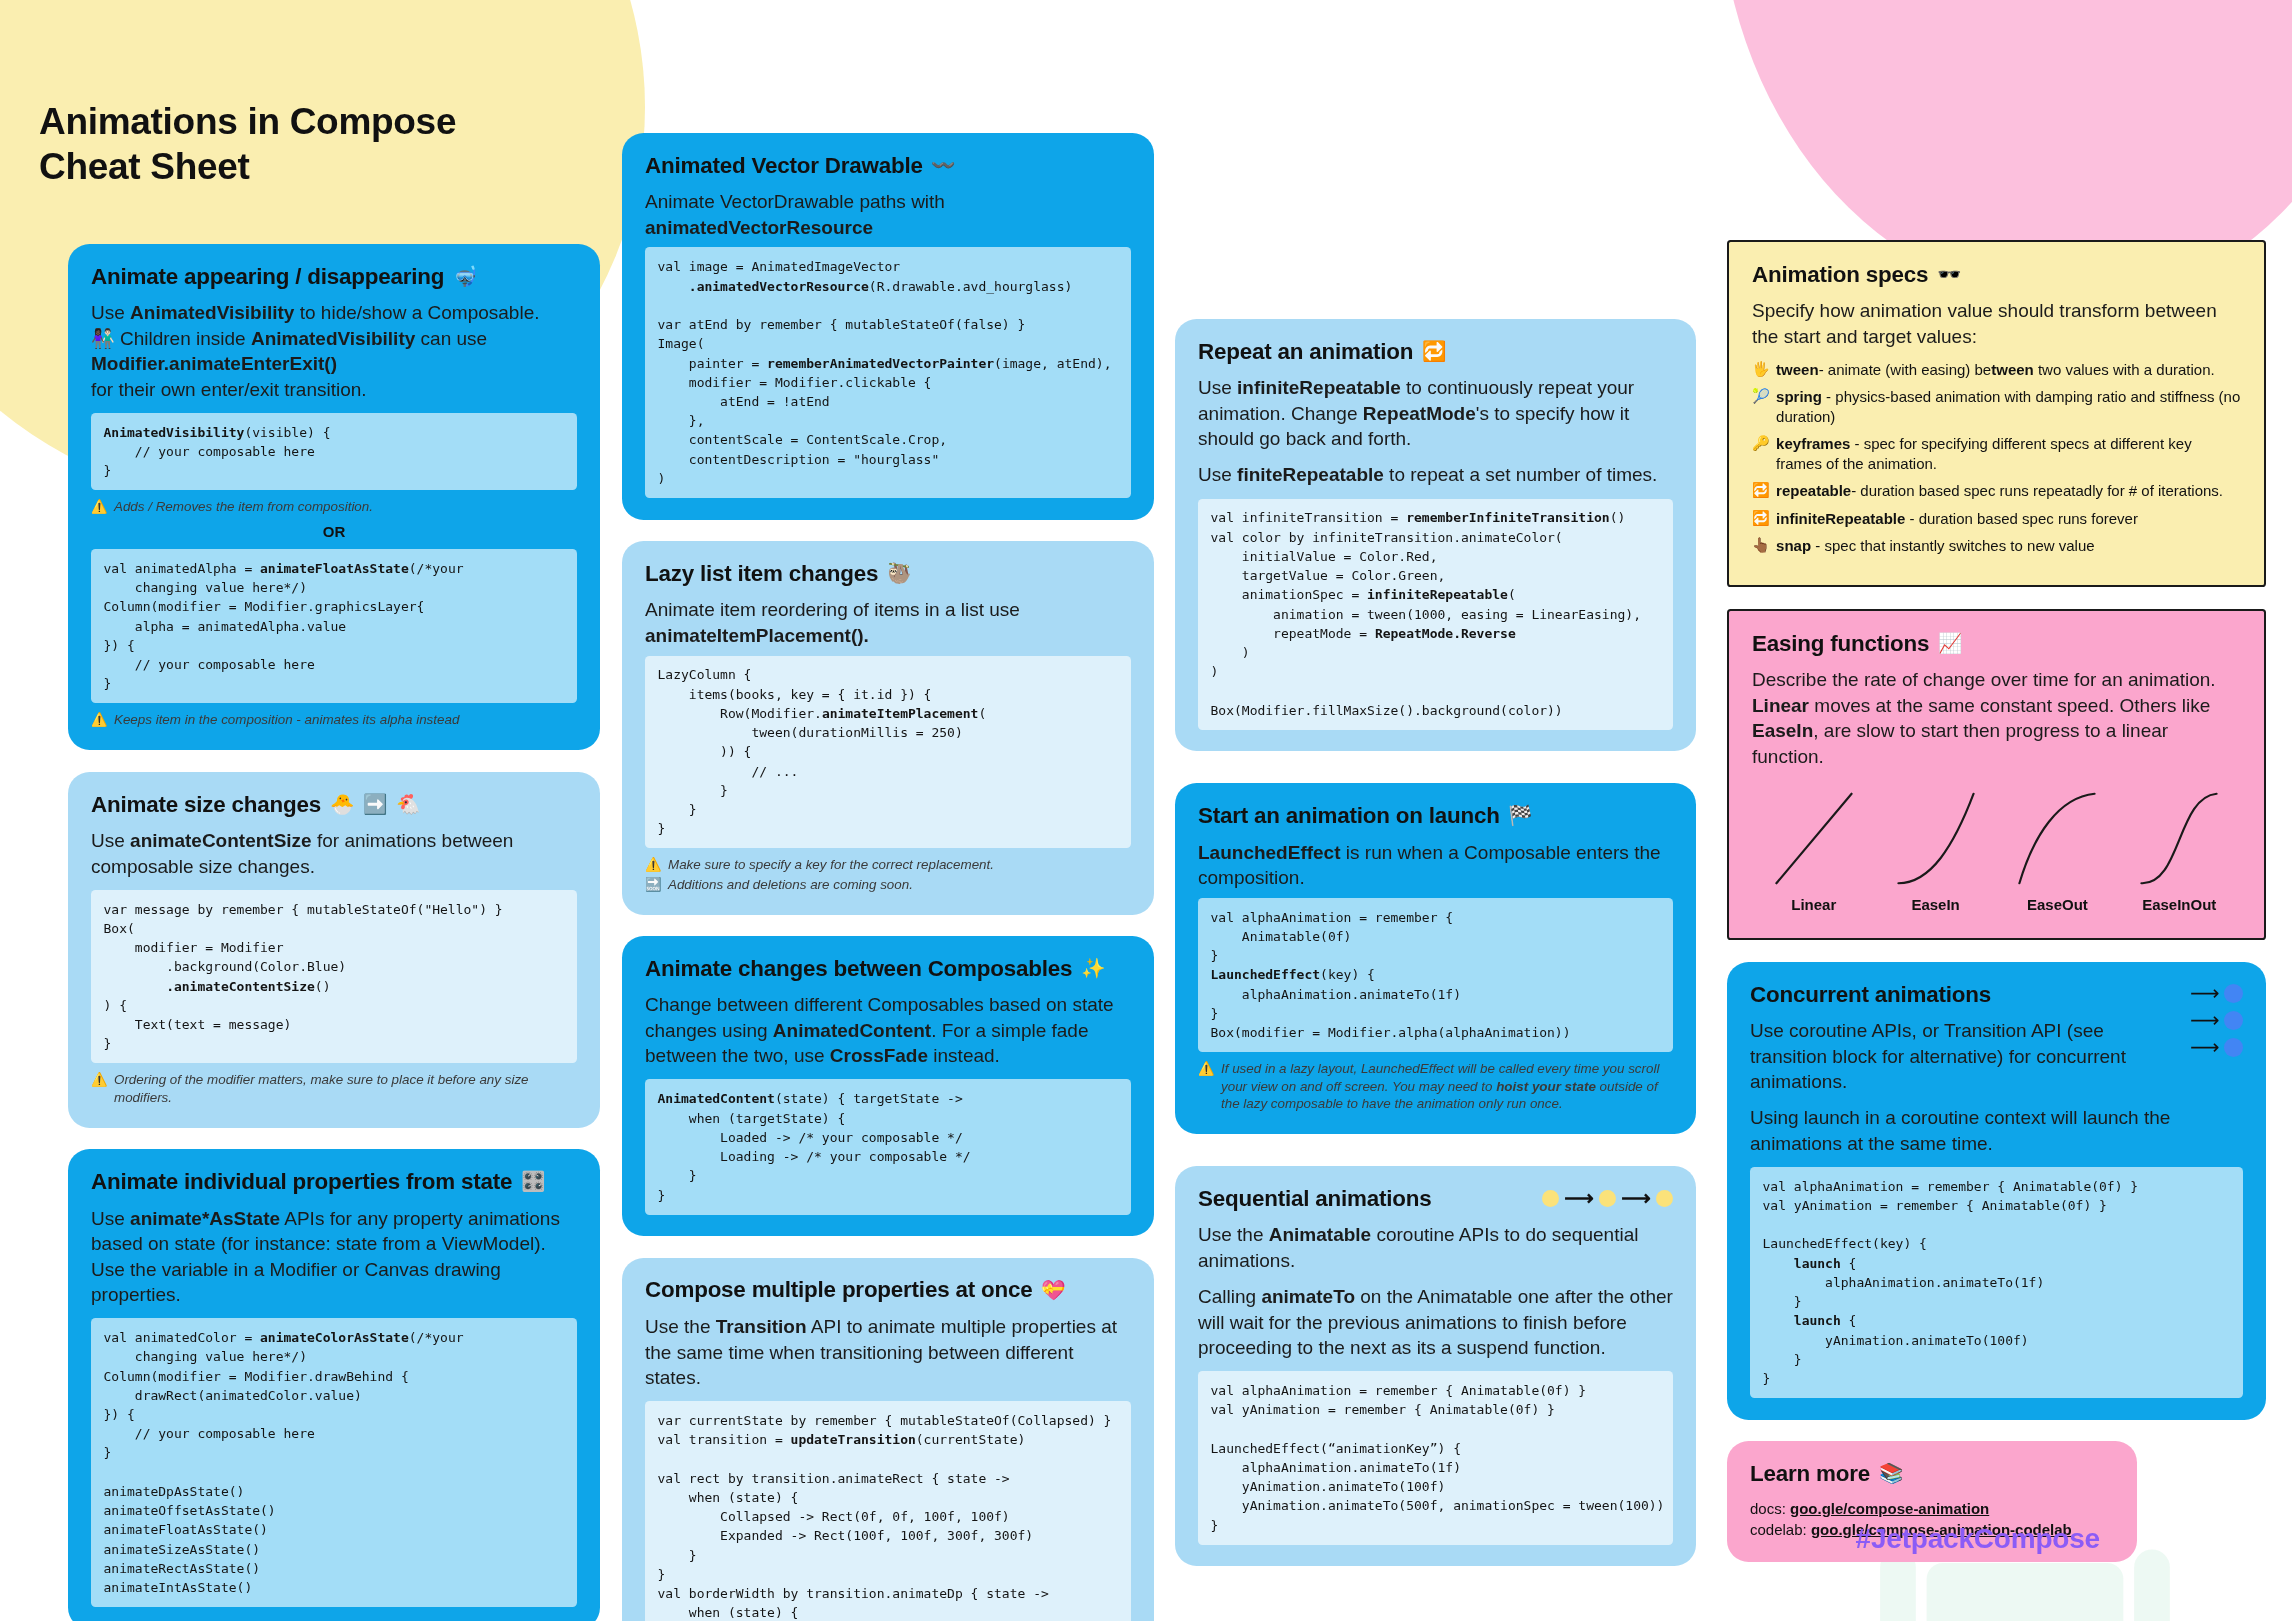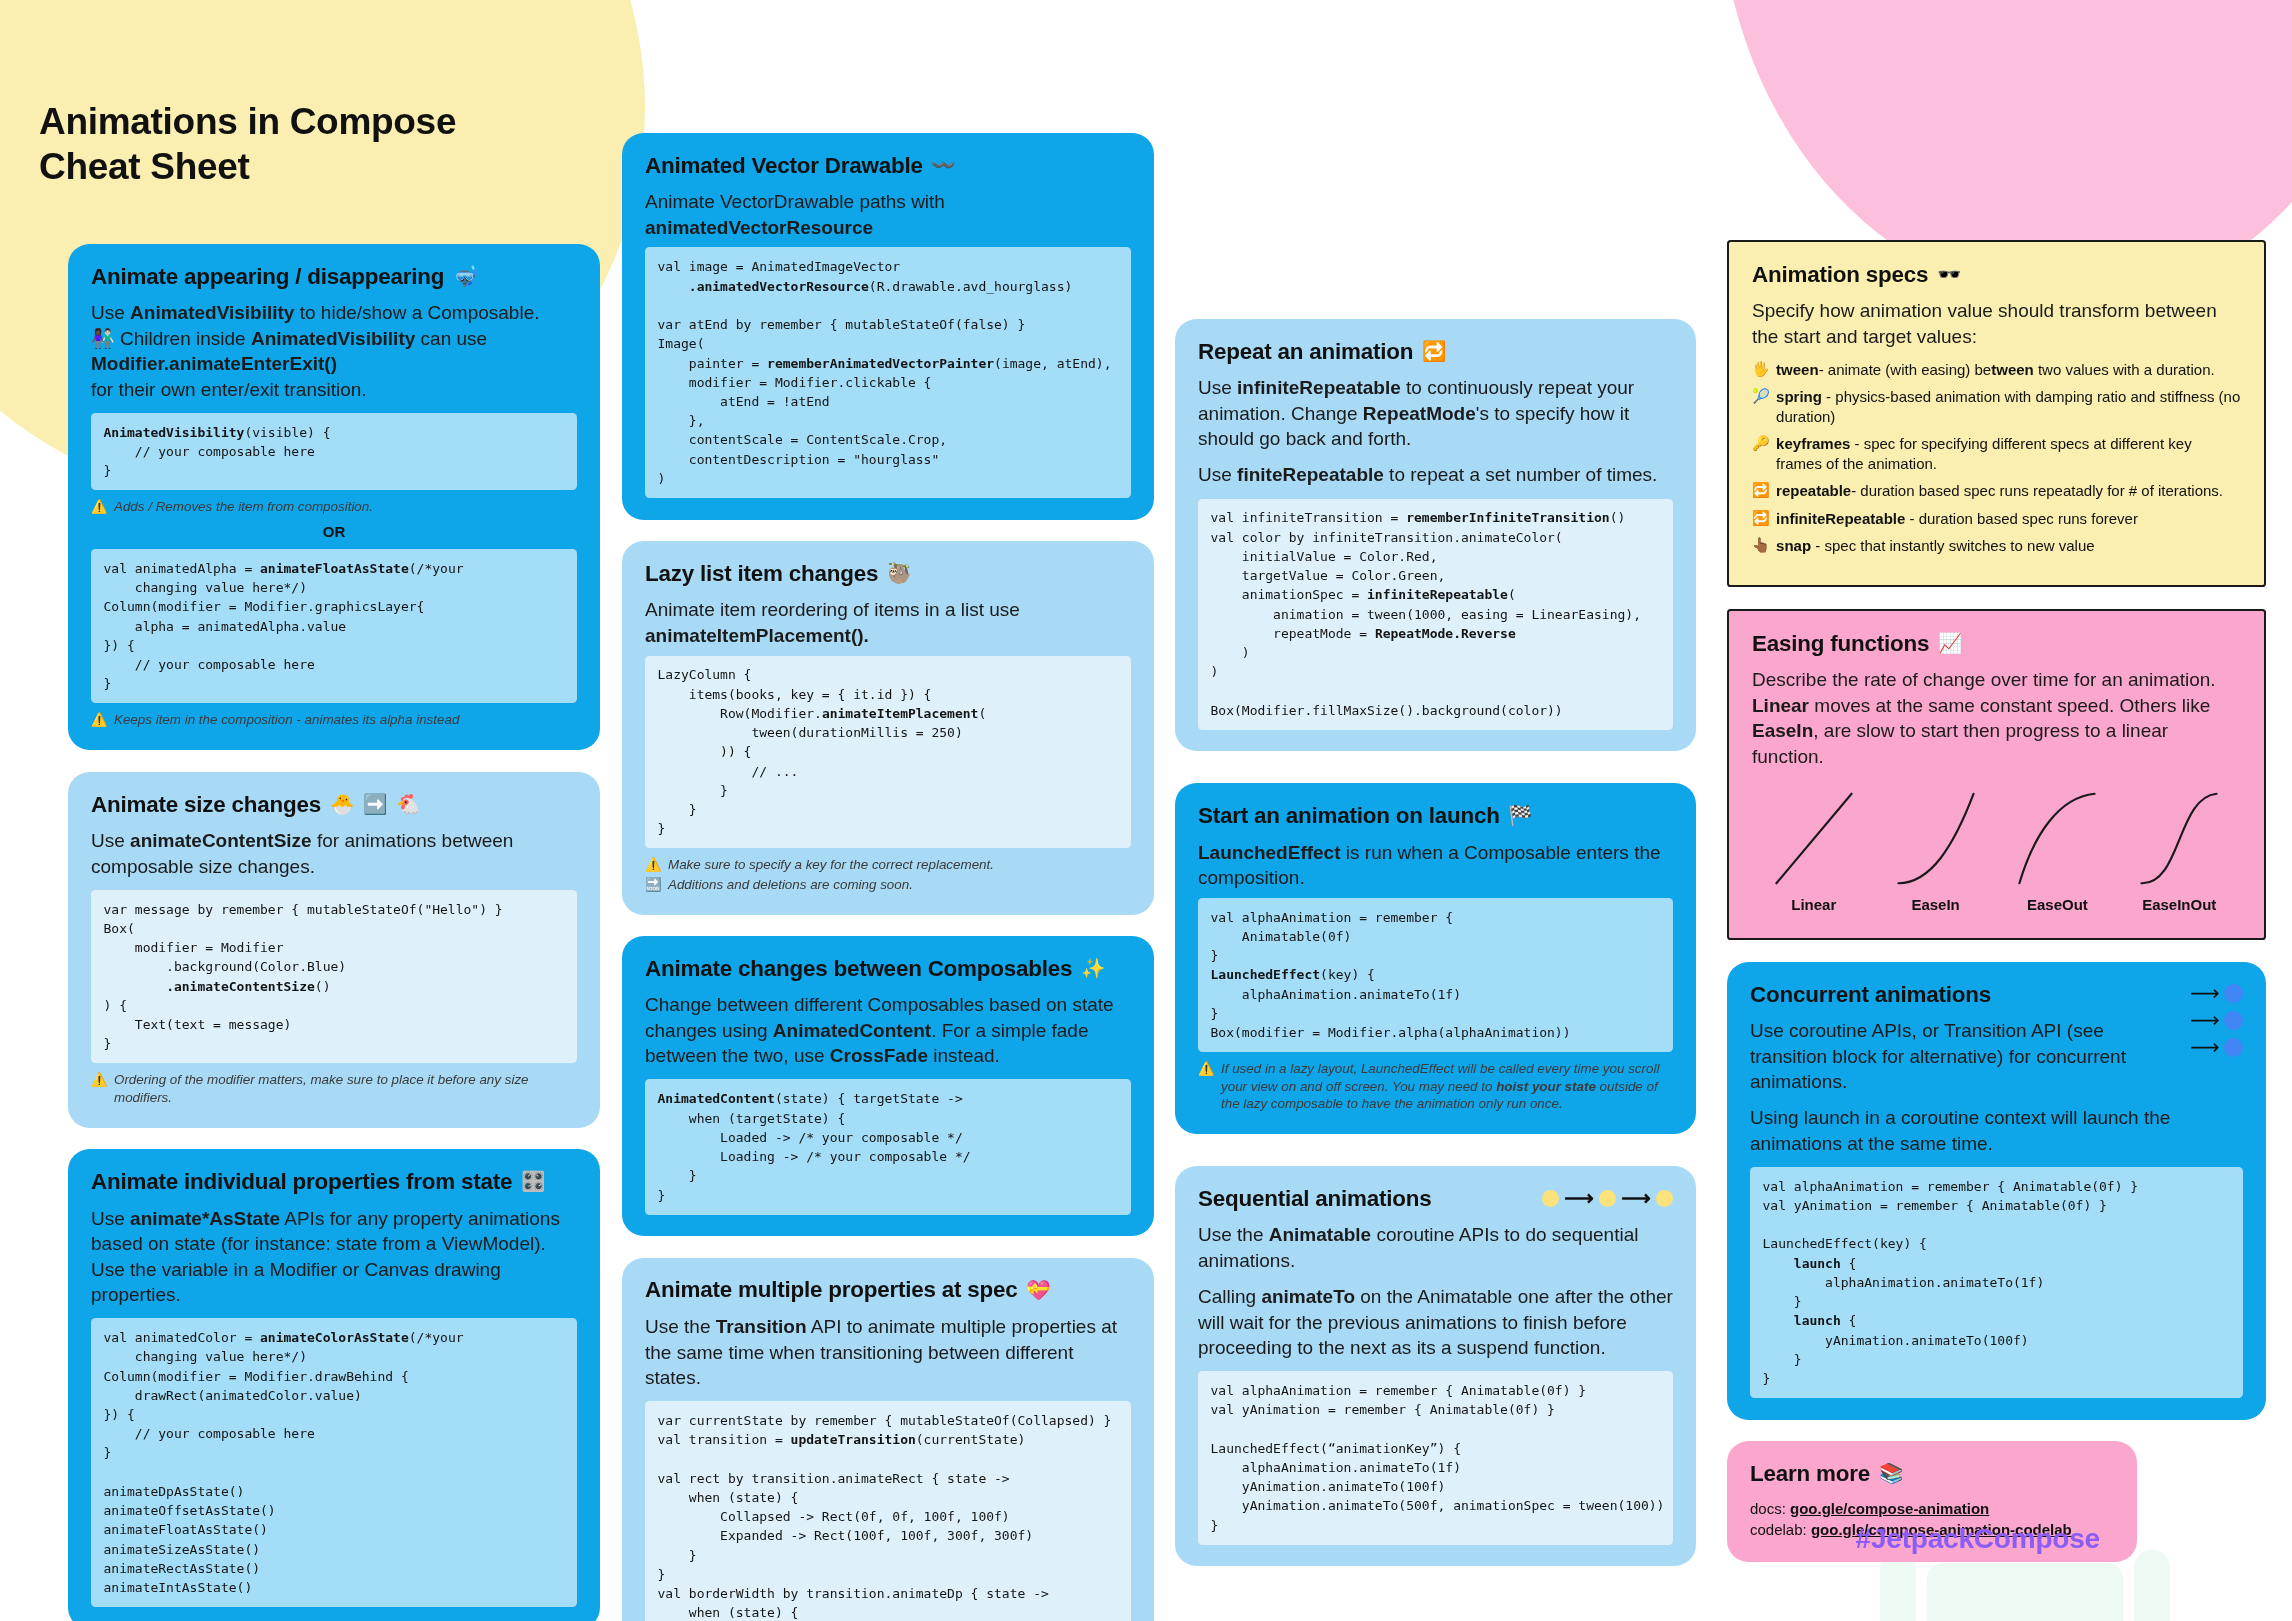--- a/index.html
+++ b/index.html
@@ -310,21 +310,21 @@
         <pre class="code"><b>AnimatedContent</b><span>(state) { targetState -&gt;
     when (targetState) {
         Loaded -&gt; /* your composable */
         Loading -&gt; /* your composable */
     }
 }</span></pre>
       </section>
 
       <section class="card blue">
         <div class="card-head">
-          <span class="ttl">Animate multiple properties at spec</span>
+          <span class="ttl">Compose multiple properties at once</span>
           <span class="head-emoji">💝</span>
         </div>
         <div class="desc">
           <span>Use the </span><b>Transition</b><span> API to animate multiple properties at the same time when transitioning between different states.</span>
         </div>
         <pre class="code"><span>var currentState by remember { mutableStateOf(Collapsed) }
 val transition = </span><b>updateTransition</b><span>(currentState)
 
 val rect by transition.animateRect { state -&gt;
     when (state) {

